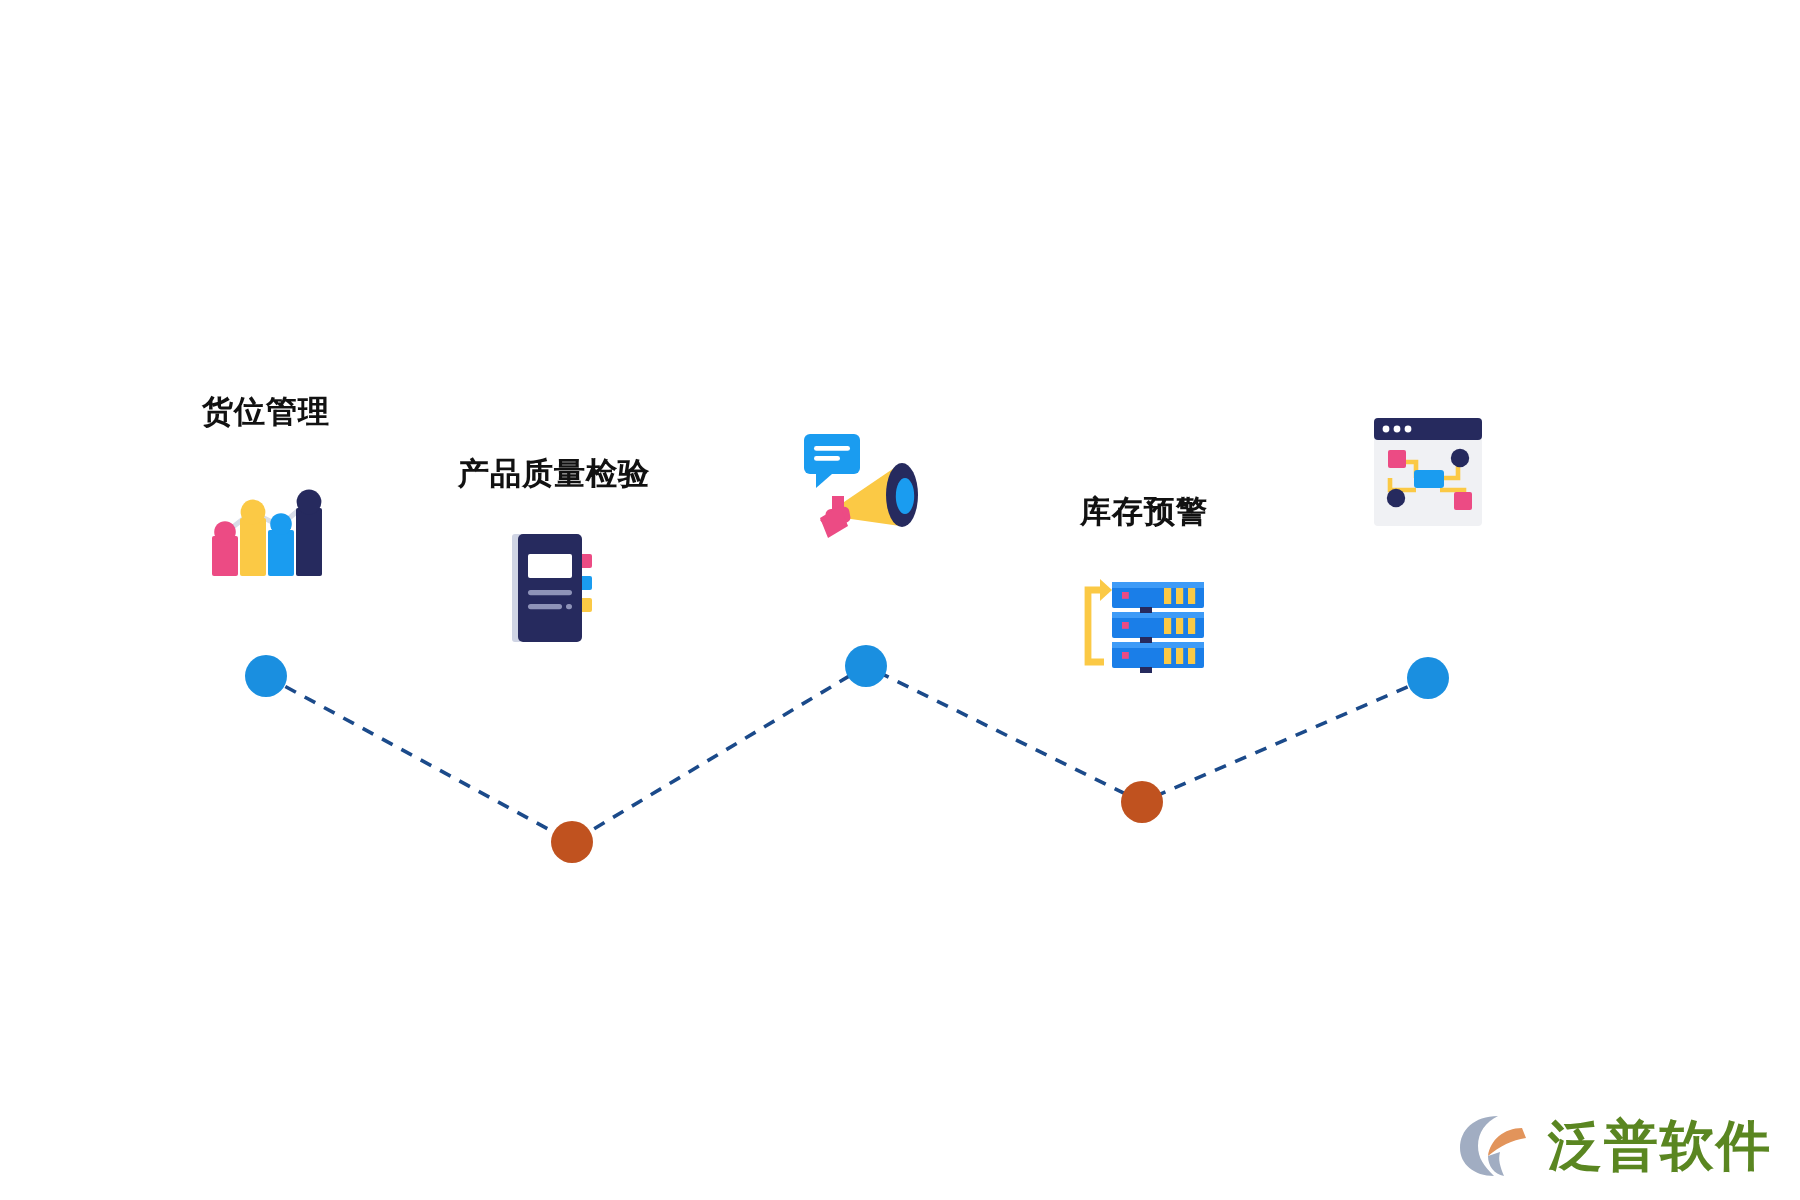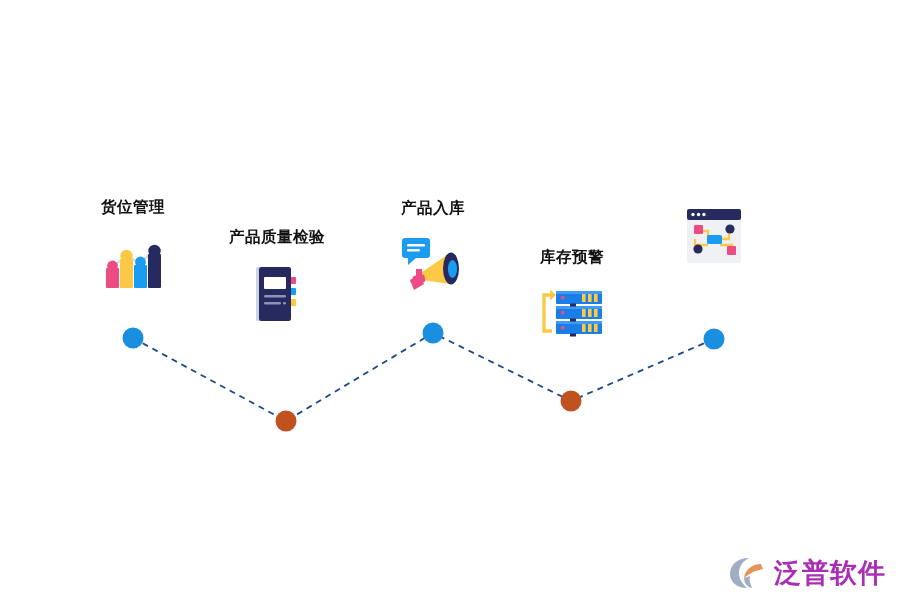--- a/index.html
+++ b/index.html
@@ -63,21 +63,21 @@
     opacity: 0.92;
   }
   .wm-row {
     display: flex;
     align-items: center;
     gap: 4px;
   }
   .wm-text {
     font-size: 27px;
     font-weight: bold;
-    color: #a21caf;
+    color: #4d7c0f;
     letter-spacing: 1px;
     line-height: 1;
   }
   .wm-url {
     font-family: "Liberation Serif", "DejaVu Serif", serif;
     font-size: 15px;
     font-weight: bold;
     color: #9aa7bd;
     letter-spacing: 0.6px;
     margin-top: 2px;
@@ -133,21 +133,20 @@
         <rect x="12" y="12" width="22" height="12" rx="1" fill="#ffffff"></rect>
 
         <rect x="12" y="30" width="22" height="2.6" rx="1.3" fill="#8e93b8"></rect>
         <rect x="12" y="37" width="17" height="2.6" rx="1.3" fill="#8e93b8"></rect>
         <rect x="31" y="37" width="3" height="2.6" rx="1.3" fill="#8e93b8"></rect>
       </svg>
     </div>
   </div>
 
   <div class="node" style="left:433px; top:198px;">
-    <div class="node-label">产品入库</div>
     <div class="node-icon">
       <svg width="66" height="56" viewBox="0 0 66 56">
 
         <rect x="2" y="2" width="28" height="20" rx="3" fill="#1a9cf0"></rect>
         <polygon points="8,22 8,29 16,22" fill="#1a9cf0"></polygon>
         <rect x="7" y="8" width="18" height="2.4" rx="1.2" fill="#ffffff"></rect>
         <rect x="7" y="13" width="13" height="2.4" rx="1.2" fill="#ffffff"></rect>
 
         <polygon points="22,36 50,17 50,48 22,44" fill="#fbc945"></polygon>
 

